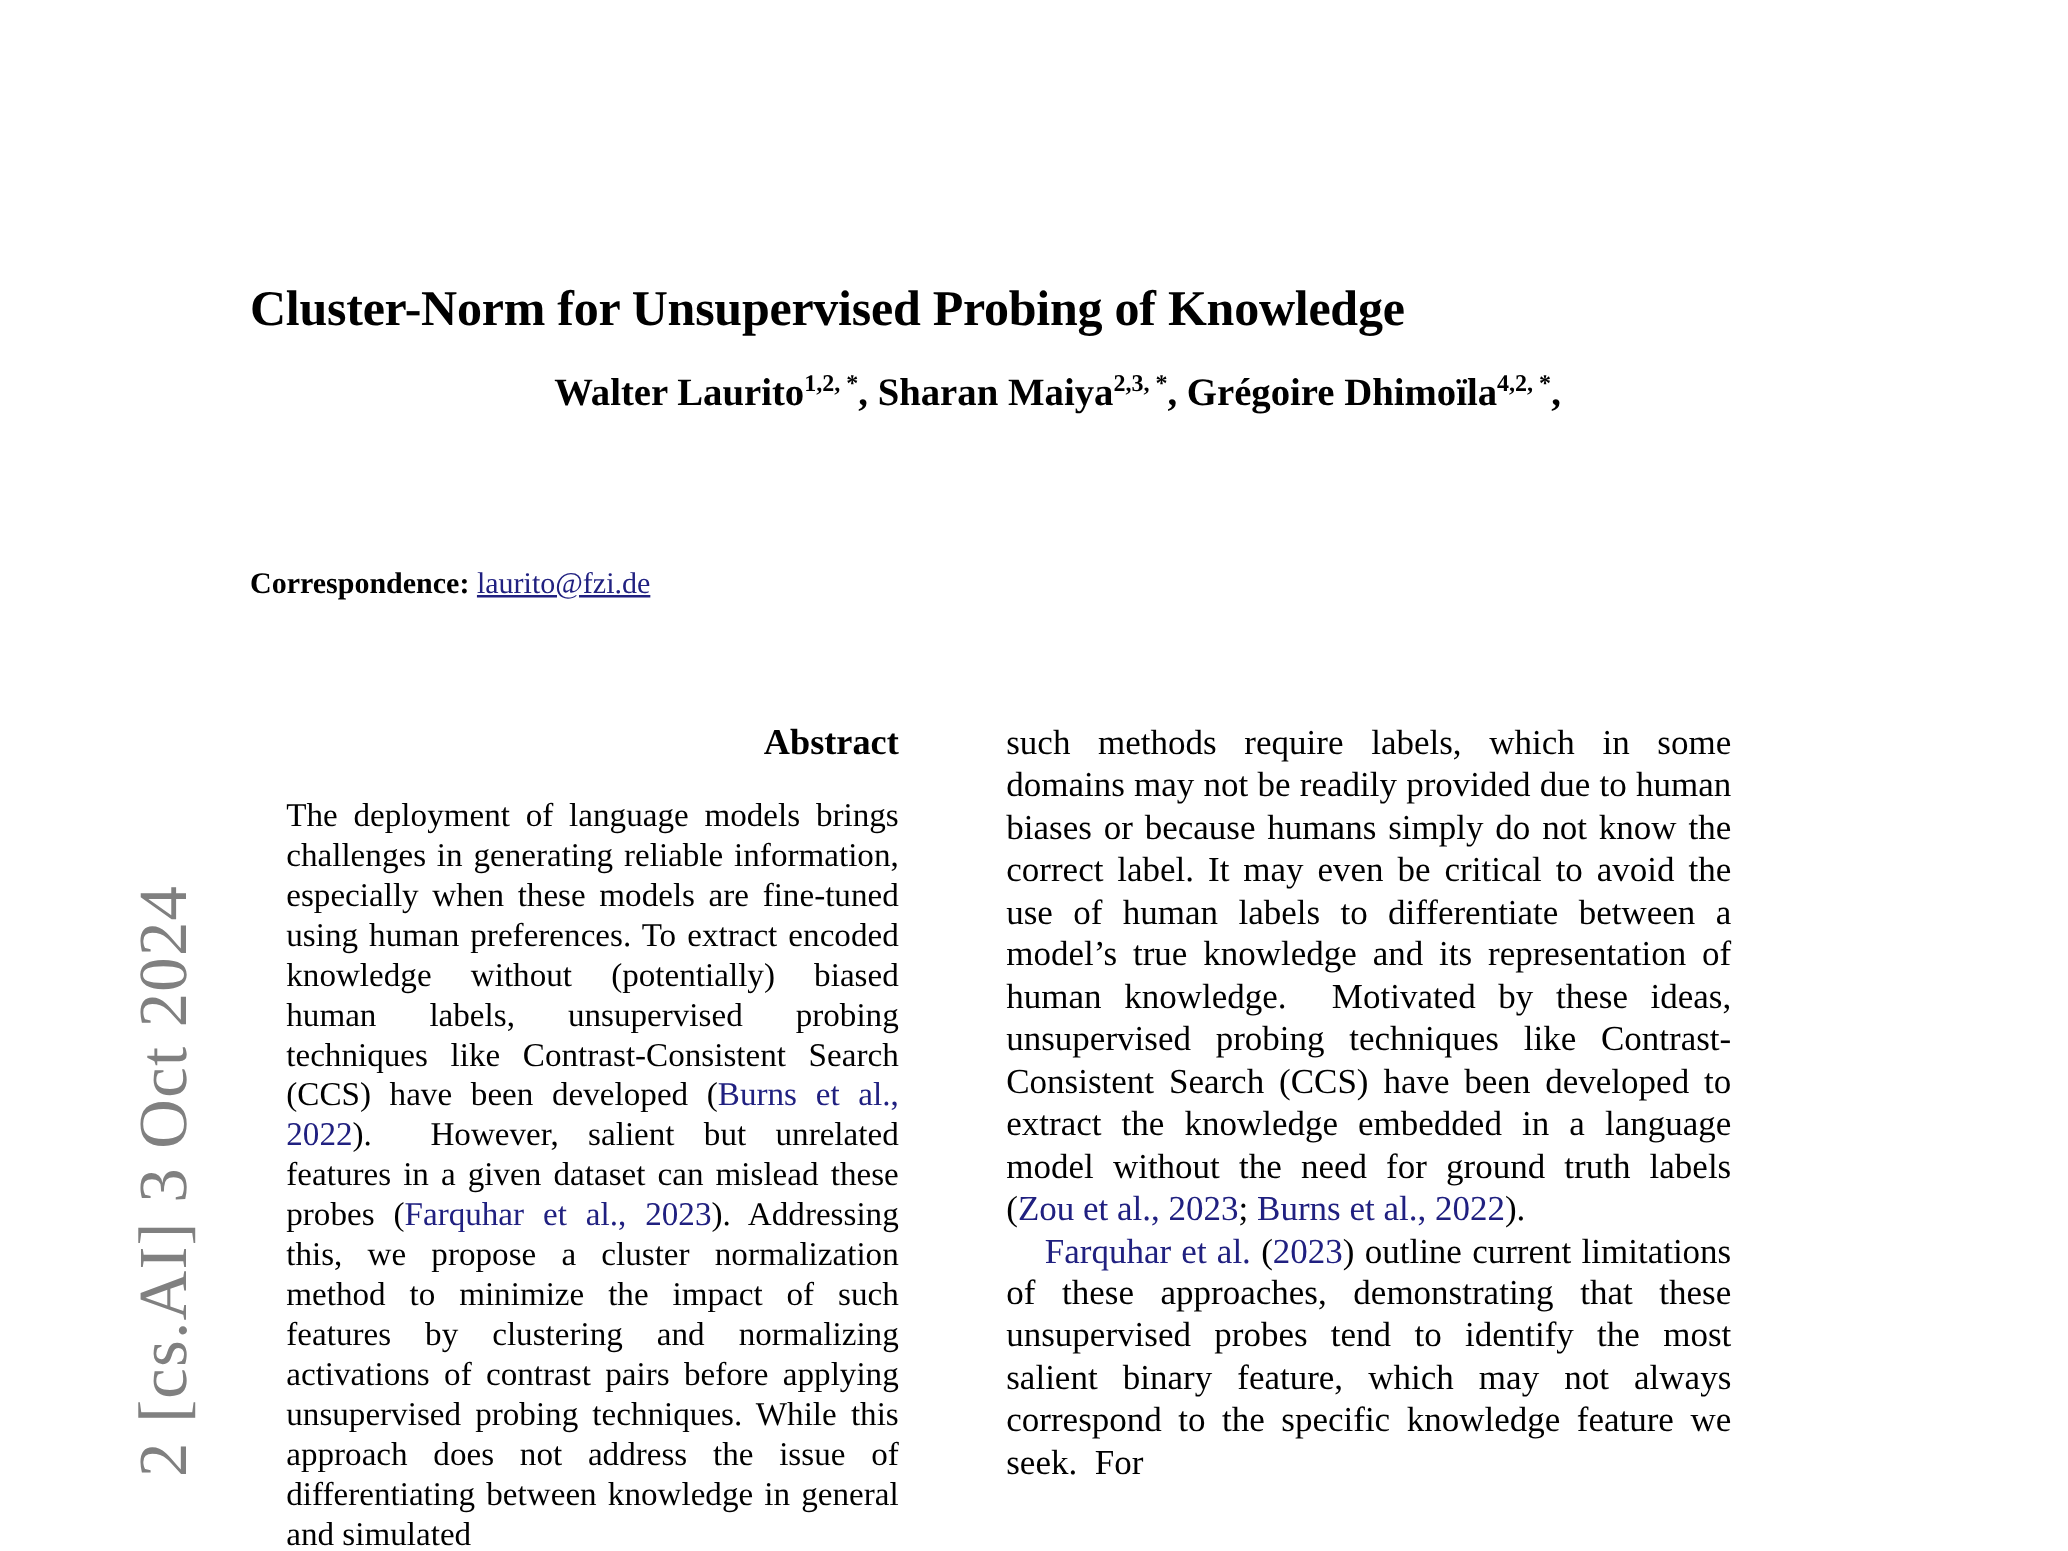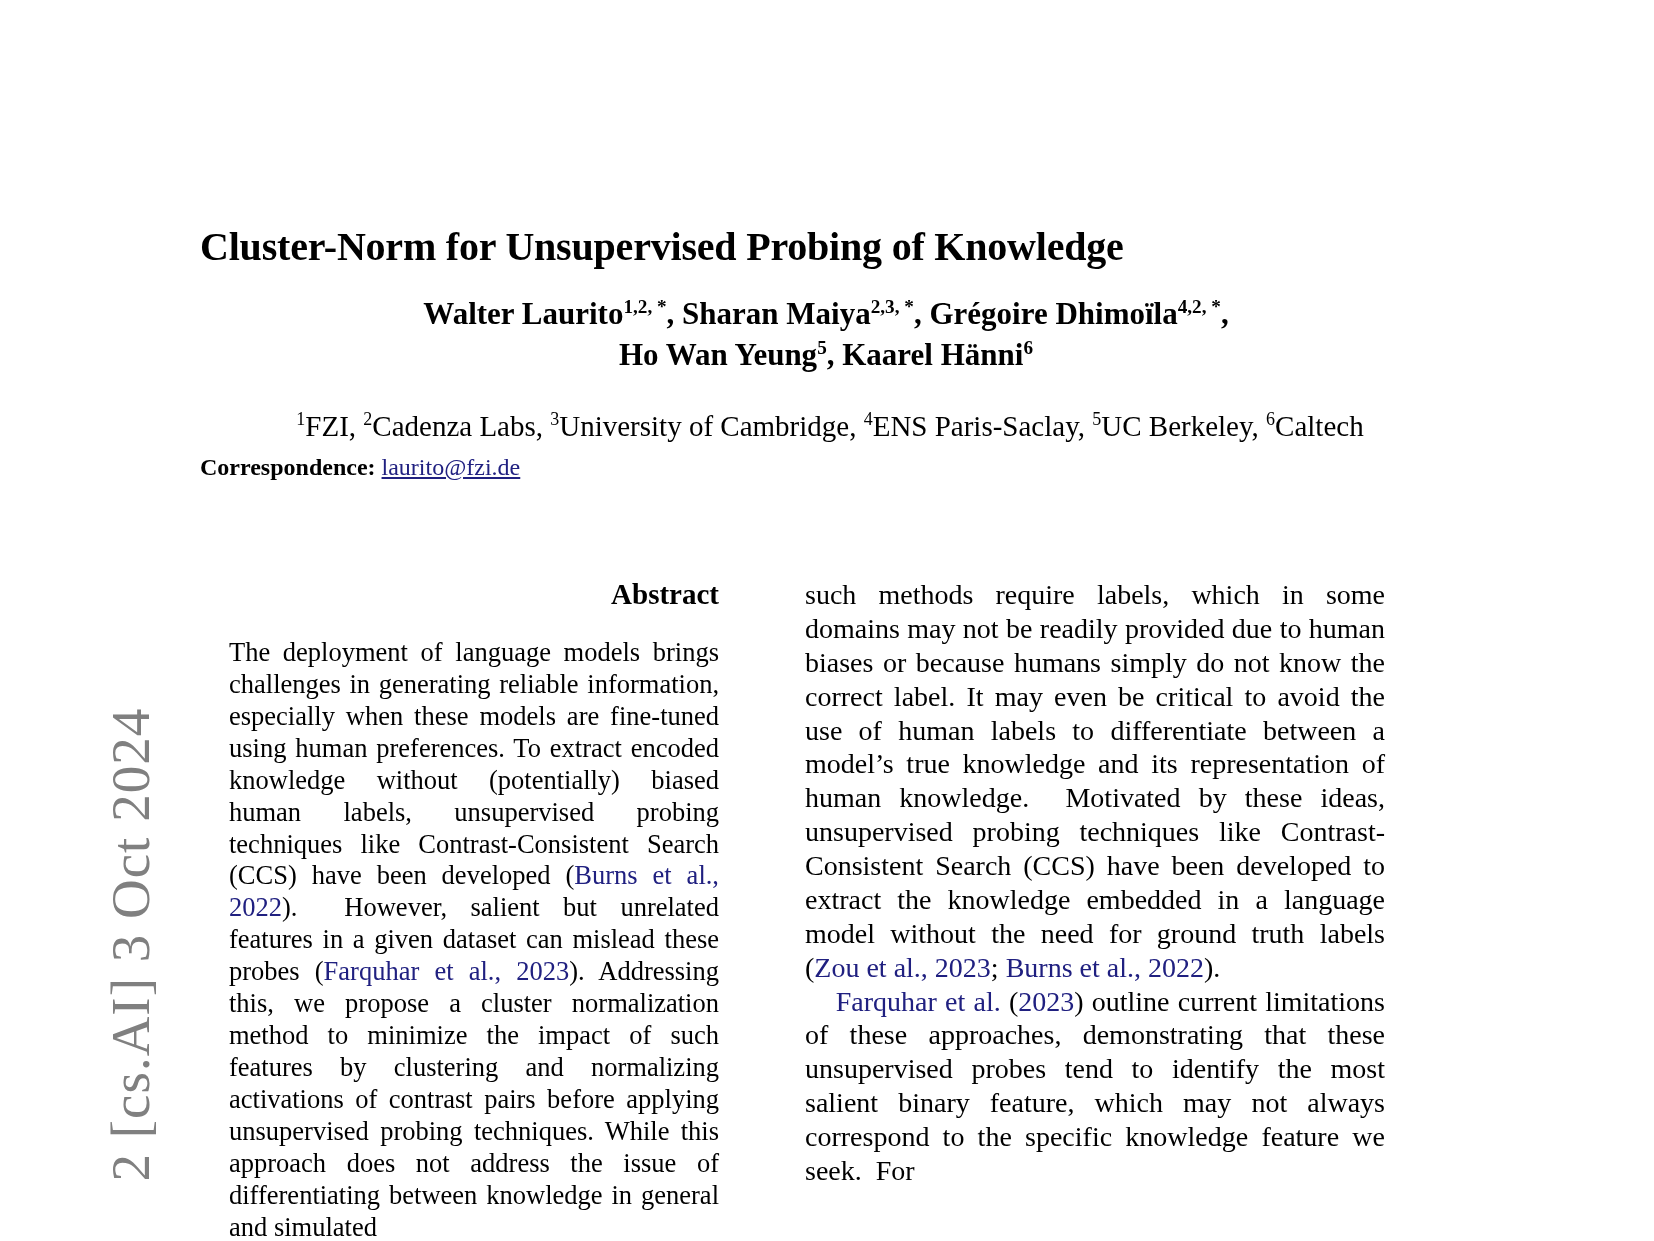--- a/index.html
+++ b/index.html
@@ -56,21 +56,21 @@
     width: 1260px;
     text-align: left;
     font-size: 40px;
     font-weight: bold;
     line-height: 1.25;
     letter-spacing: -0.2px;
   }
 
   #authors {
     position: absolute;
-    left: 196px;
+    left: 216px;
     top: 295px;
     width: 1260px;
     text-align: center;
     font-size: 31px;
     font-weight: bold;
     line-height: 1.2;
   }
   #authors .ln2 { display: block; margin-top: 4px; }
   sup {
     font-size: 0.62em;
@@ -139,24 +139,22 @@
 <div id="arxiv-stamp">
   <div class="stamp-text">2 [cs.AI]  3 Oct 2024</div>
 </div>
 
 <div id="page">
 
   <h1 id="title">Cluster-Norm for Unsupervised Probing of Knowledge</h1>
 
   <div id="authors">
     <span class="ln1">Walter Laurito<sup>1,2, *</sup>, Sharan Maiya<sup>2,3, *</sup>, Grégoire Dhimoïla<sup>4,2, *</sup>,</span>
-    <span class="ln2">Ho Wan Yeung<sup>5</sup>, Kaarel Hänni<sup>6</sup></span>
   </div>
 
-  <div id="affiliations"><sup>1</sup>FZI, <sup>2</sup>Cadenza Labs, <sup>3</sup>University of Cambridge, <sup>4</sup>ENS Paris-Saclay, <sup>5</sup>UC Berkeley, <sup>6</sup>Caltech</div>
 
   <div id="correspondence">
     <span class="corr-label">Correspondence:</span>
     <a class="link" href="#">laurito@fzi.de</a>
   </div>
 
   <div id="col-left">
     <div id="abstract-heading">Abstract</div>
     <p class="para">The deployment of language models brings challenges in generating reliable information, especially when these models are fine-tuned using human preferences. To extract encoded knowledge without (potentially) biased human labels, unsupervised probing techniques like Contrast-Consistent Search (CCS) have been developed (<span class="link">Burns et al., 2022</span>).&nbsp; However, salient but unrelated features in a given dataset can mislead these probes (<span class="link">Farquhar et al., 2023</span>). Addressing this, we propose a cluster normalization method to minimize the impact of such features by clustering and normalizing activations of contrast pairs before applying unsupervised probing techniques. While this approach does not address the issue of differentiating between knowledge in general and simulated</p>
   </div>

